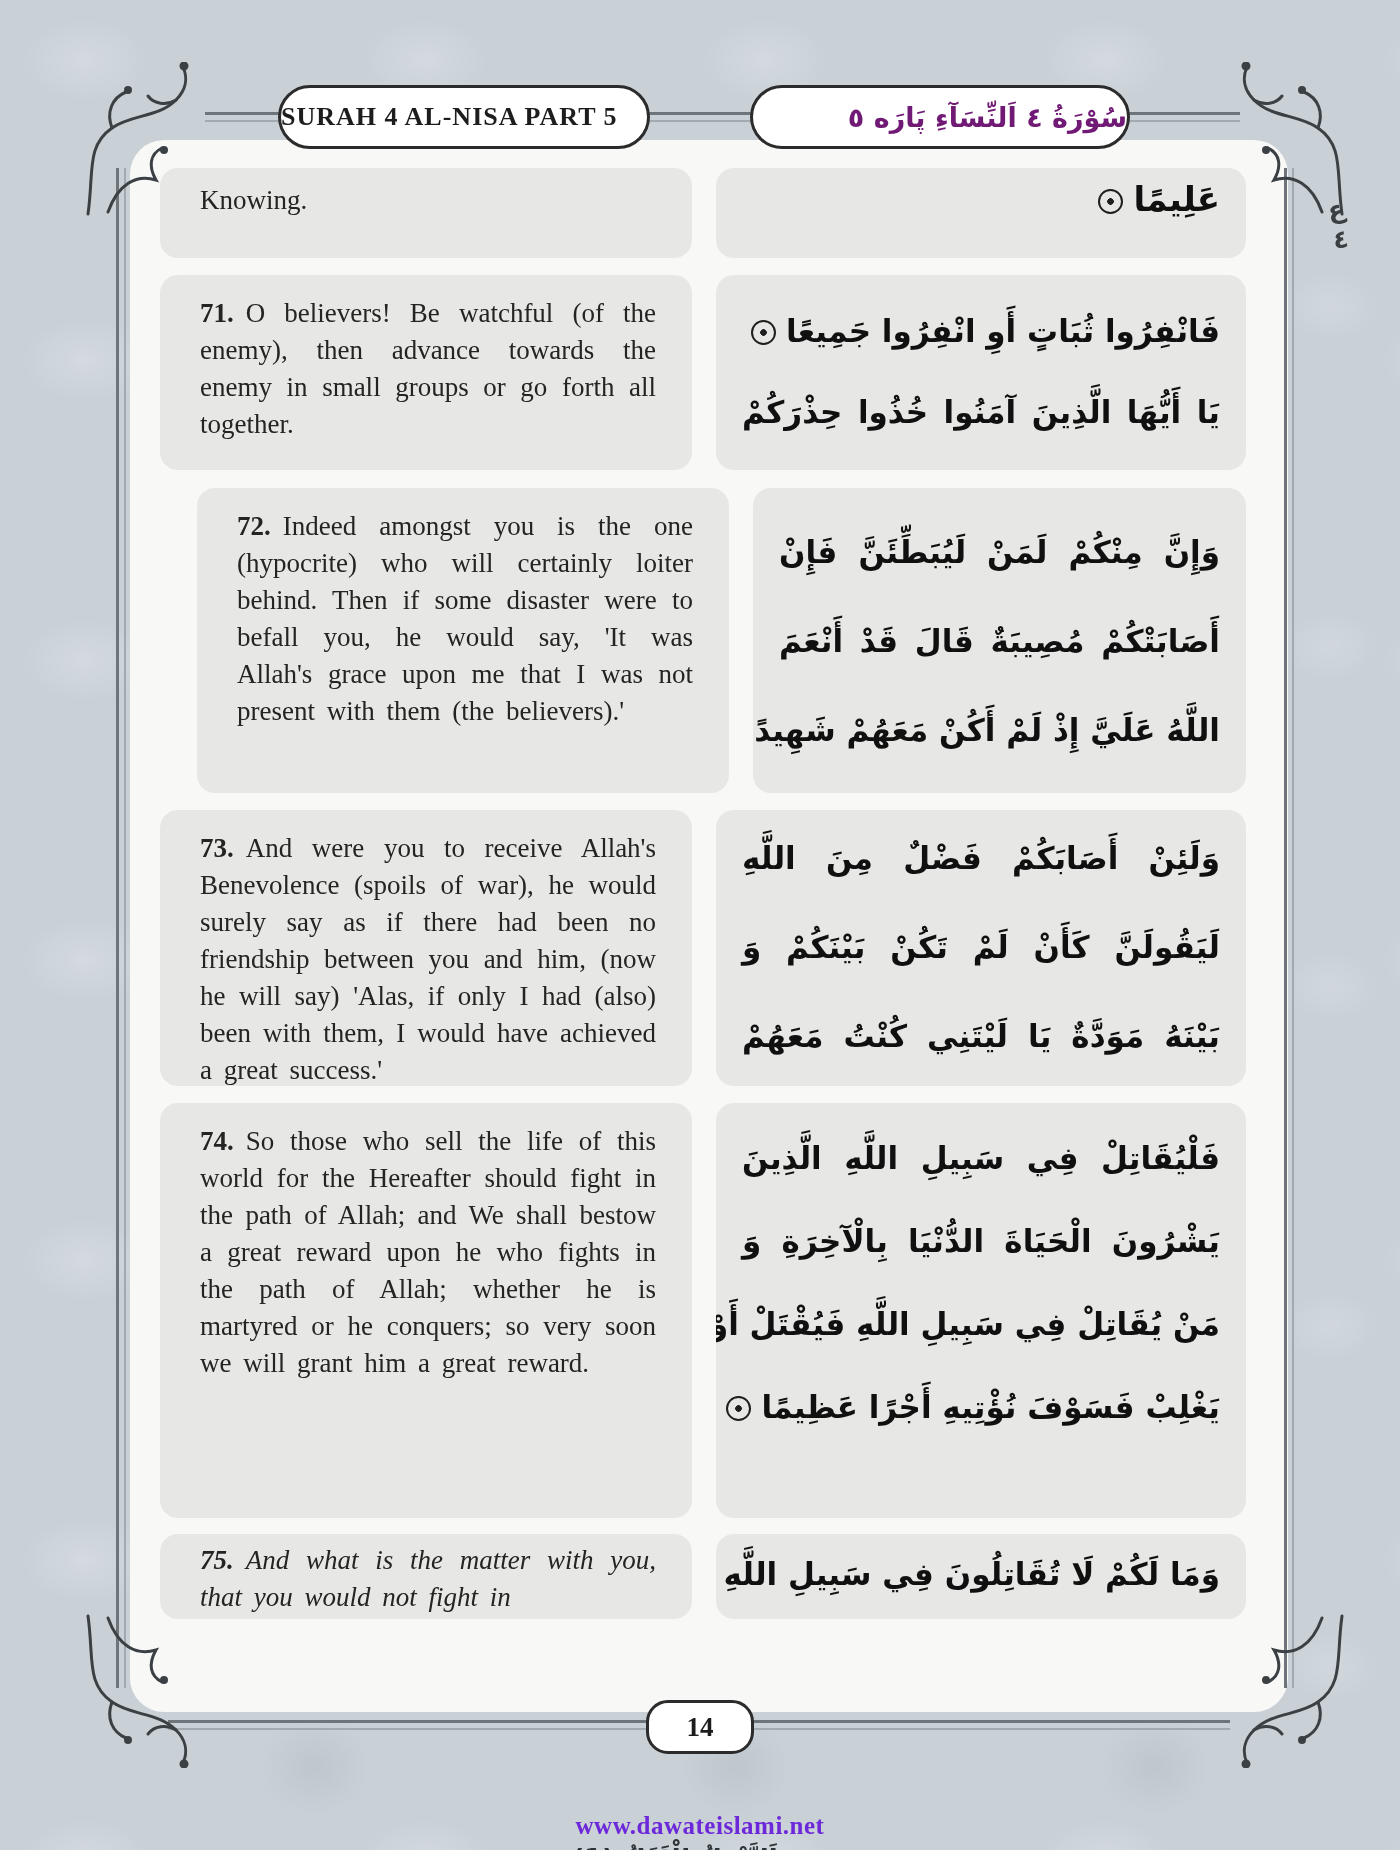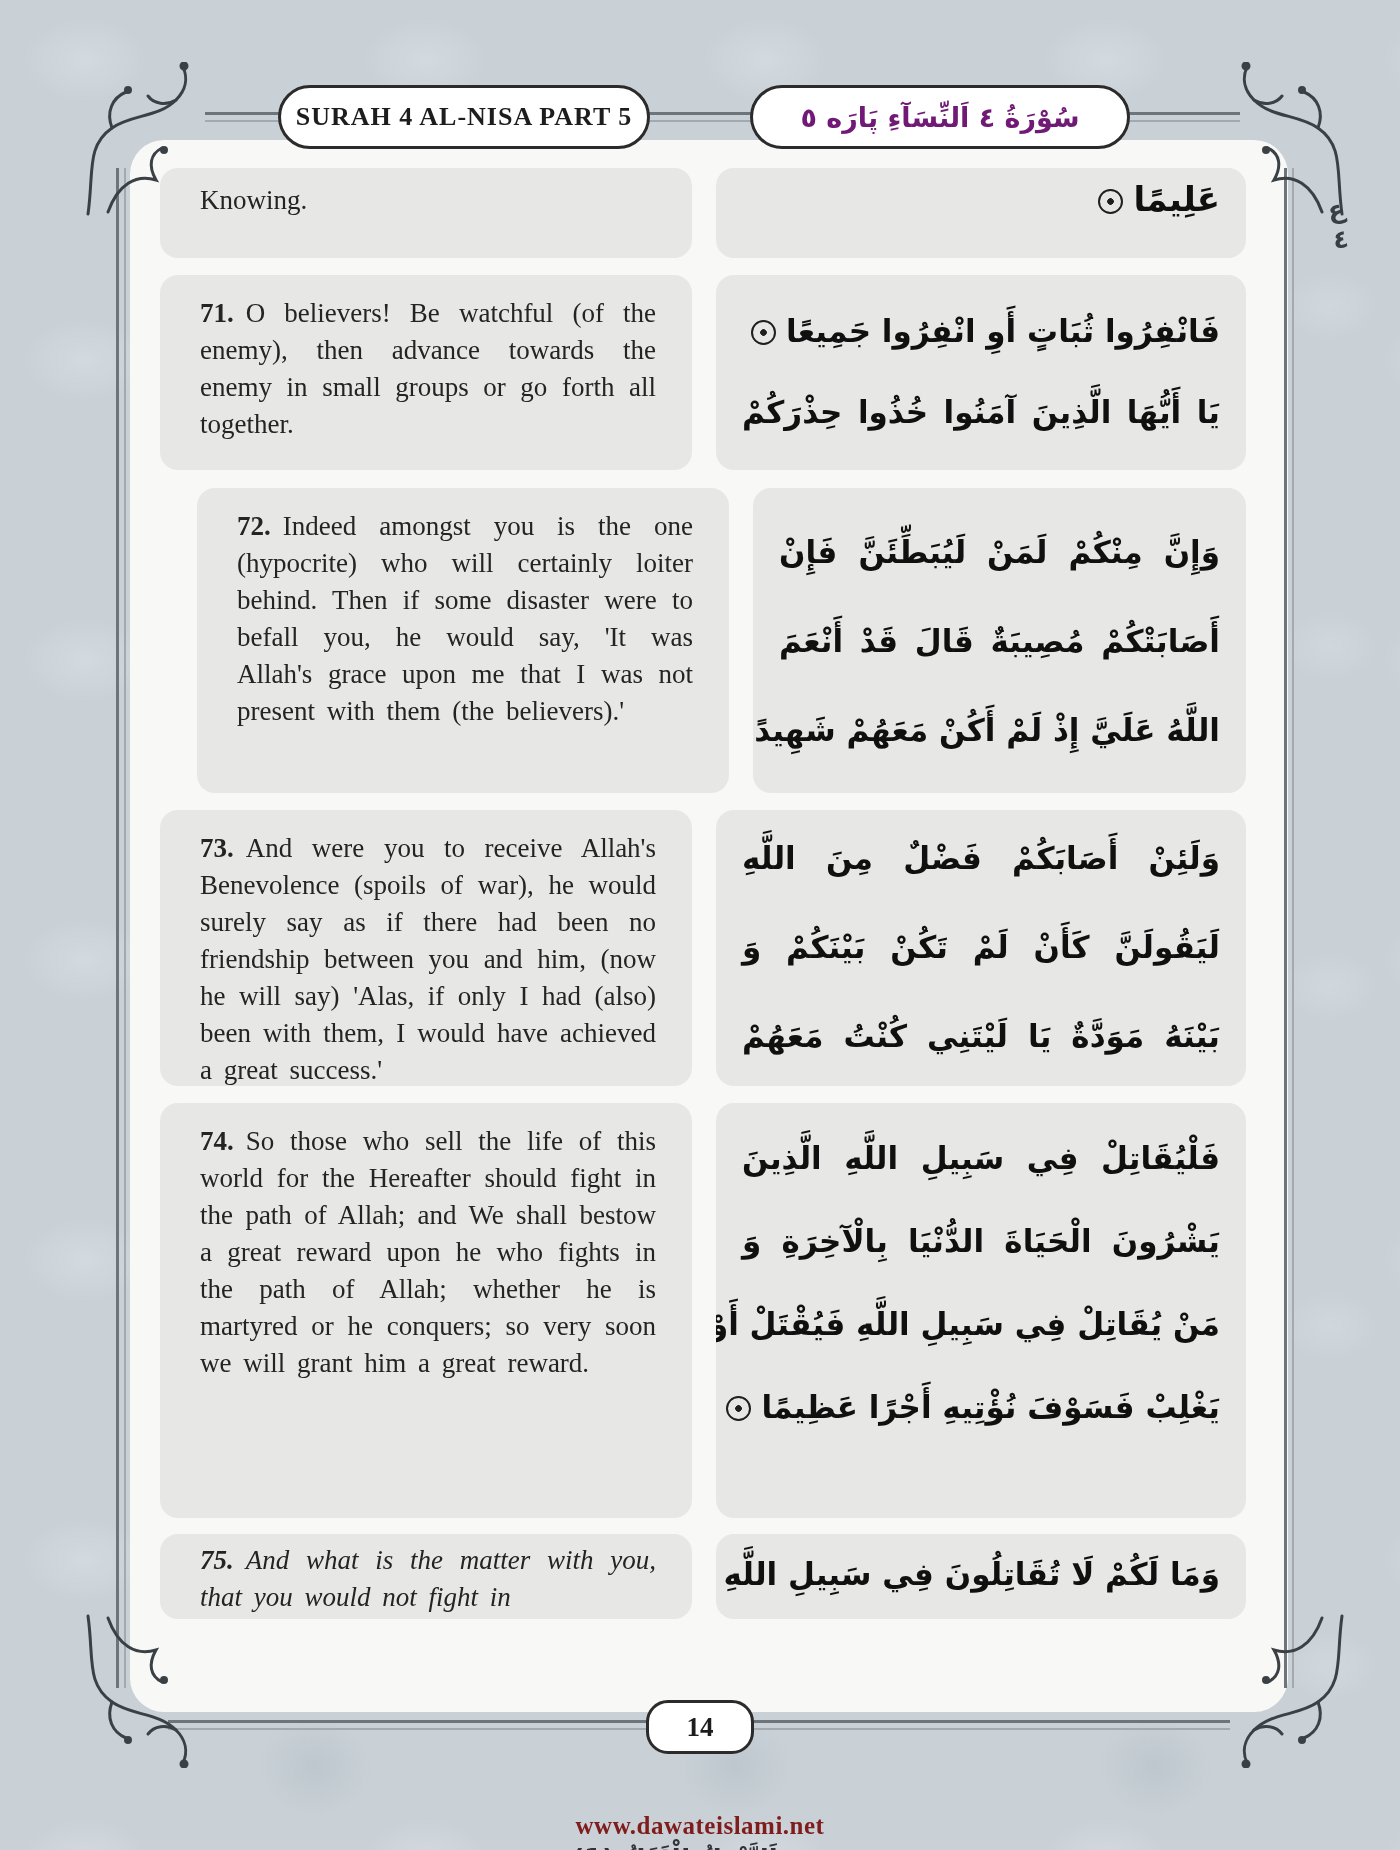--- a/index.html
+++ b/index.html
@@ -26,21 +26,21 @@
   .rule-right{left:1284px;top:168px;height:1520px;}
   .corner{position:absolute;width:140px;height:160px;z-index:3;}
   .corner svg{width:100%;height:100%;}
   .corner.tl{left:78px;top:62px;}
   .corner.tr{left:1212px;top:62px;transform:scaleX(-1);}
   .corner.bl{left:78px;top:1608px;transform:scaleY(-1);}
   .corner.br{left:1212px;top:1608px;transform:scale(-1,-1);}
 
   .pill{
     position:absolute;top:85px;height:64px;background:#fff;border:3px solid #2b2b2b;
-    border-radius:34px;display:flex;align-items:center;justify-content:center;z-index:4;
+    border-radius:34px;display:flex;align-items:center;justify-content:flex-start;z-index:4;
     box-sizing:border-box;
   }
   .pill.left{left:278px;width:372px;font-weight:bold;font-size:26px;letter-spacing:1px;color:#1d1d1d;}
   .pill.right{left:750px;width:380px;font-family:"DejaVu Sans",sans-serif;font-weight:bold;font-size:27px;color:#701a75;direction:rtl;}
 
   .ruku-marker{
     position:absolute;left:1330px;top:195px;z-index:4;color:#3a3f44;
     font-family:"DejaVu Sans",sans-serif;font-weight:bold;font-size:25px;
     display:flex;flex-direction:column;align-items:center;line-height:30px;
     transform:rotate(-8deg);
@@ -89,21 +89,21 @@
     position:absolute;left:646px;top:1700px;width:108px;height:54px;background:#fff;
     border:3px solid #2b2b2b;border-radius:22px;display:flex;align-items:center;justify-content:center;
     font-weight:bold;font-size:27px;color:#1c1c1c;z-index:6;box-sizing:border-box;
   }
   .footer-manzil{
     position:absolute;left:0;top:1844px;width:1318px;text-align:center;z-index:6;
     font-family:"DejaVu Sans",sans-serif;font-weight:bold;font-size:26px;color:#2e3338;direction:rtl;padding-left:16px;
   }
   .footer-url{
     position:absolute;left:0;top:1812px;width:1400px;text-align:center;z-index:6;
-    font-weight:bold;font-size:25px;color:#7f1d1d;letter-spacing:.5px;
+    font-weight:bold;font-size:25px;color:#6d28d9;letter-spacing:.5px;
   }
 </style>
 </head>
 <body>
 
 <div class="panel"></div>
 
 <div class="rule-h rule-top"></div>
 <div class="rule-h rule-bottom"></div>
 <div class="rule-v rule-left"></div>

